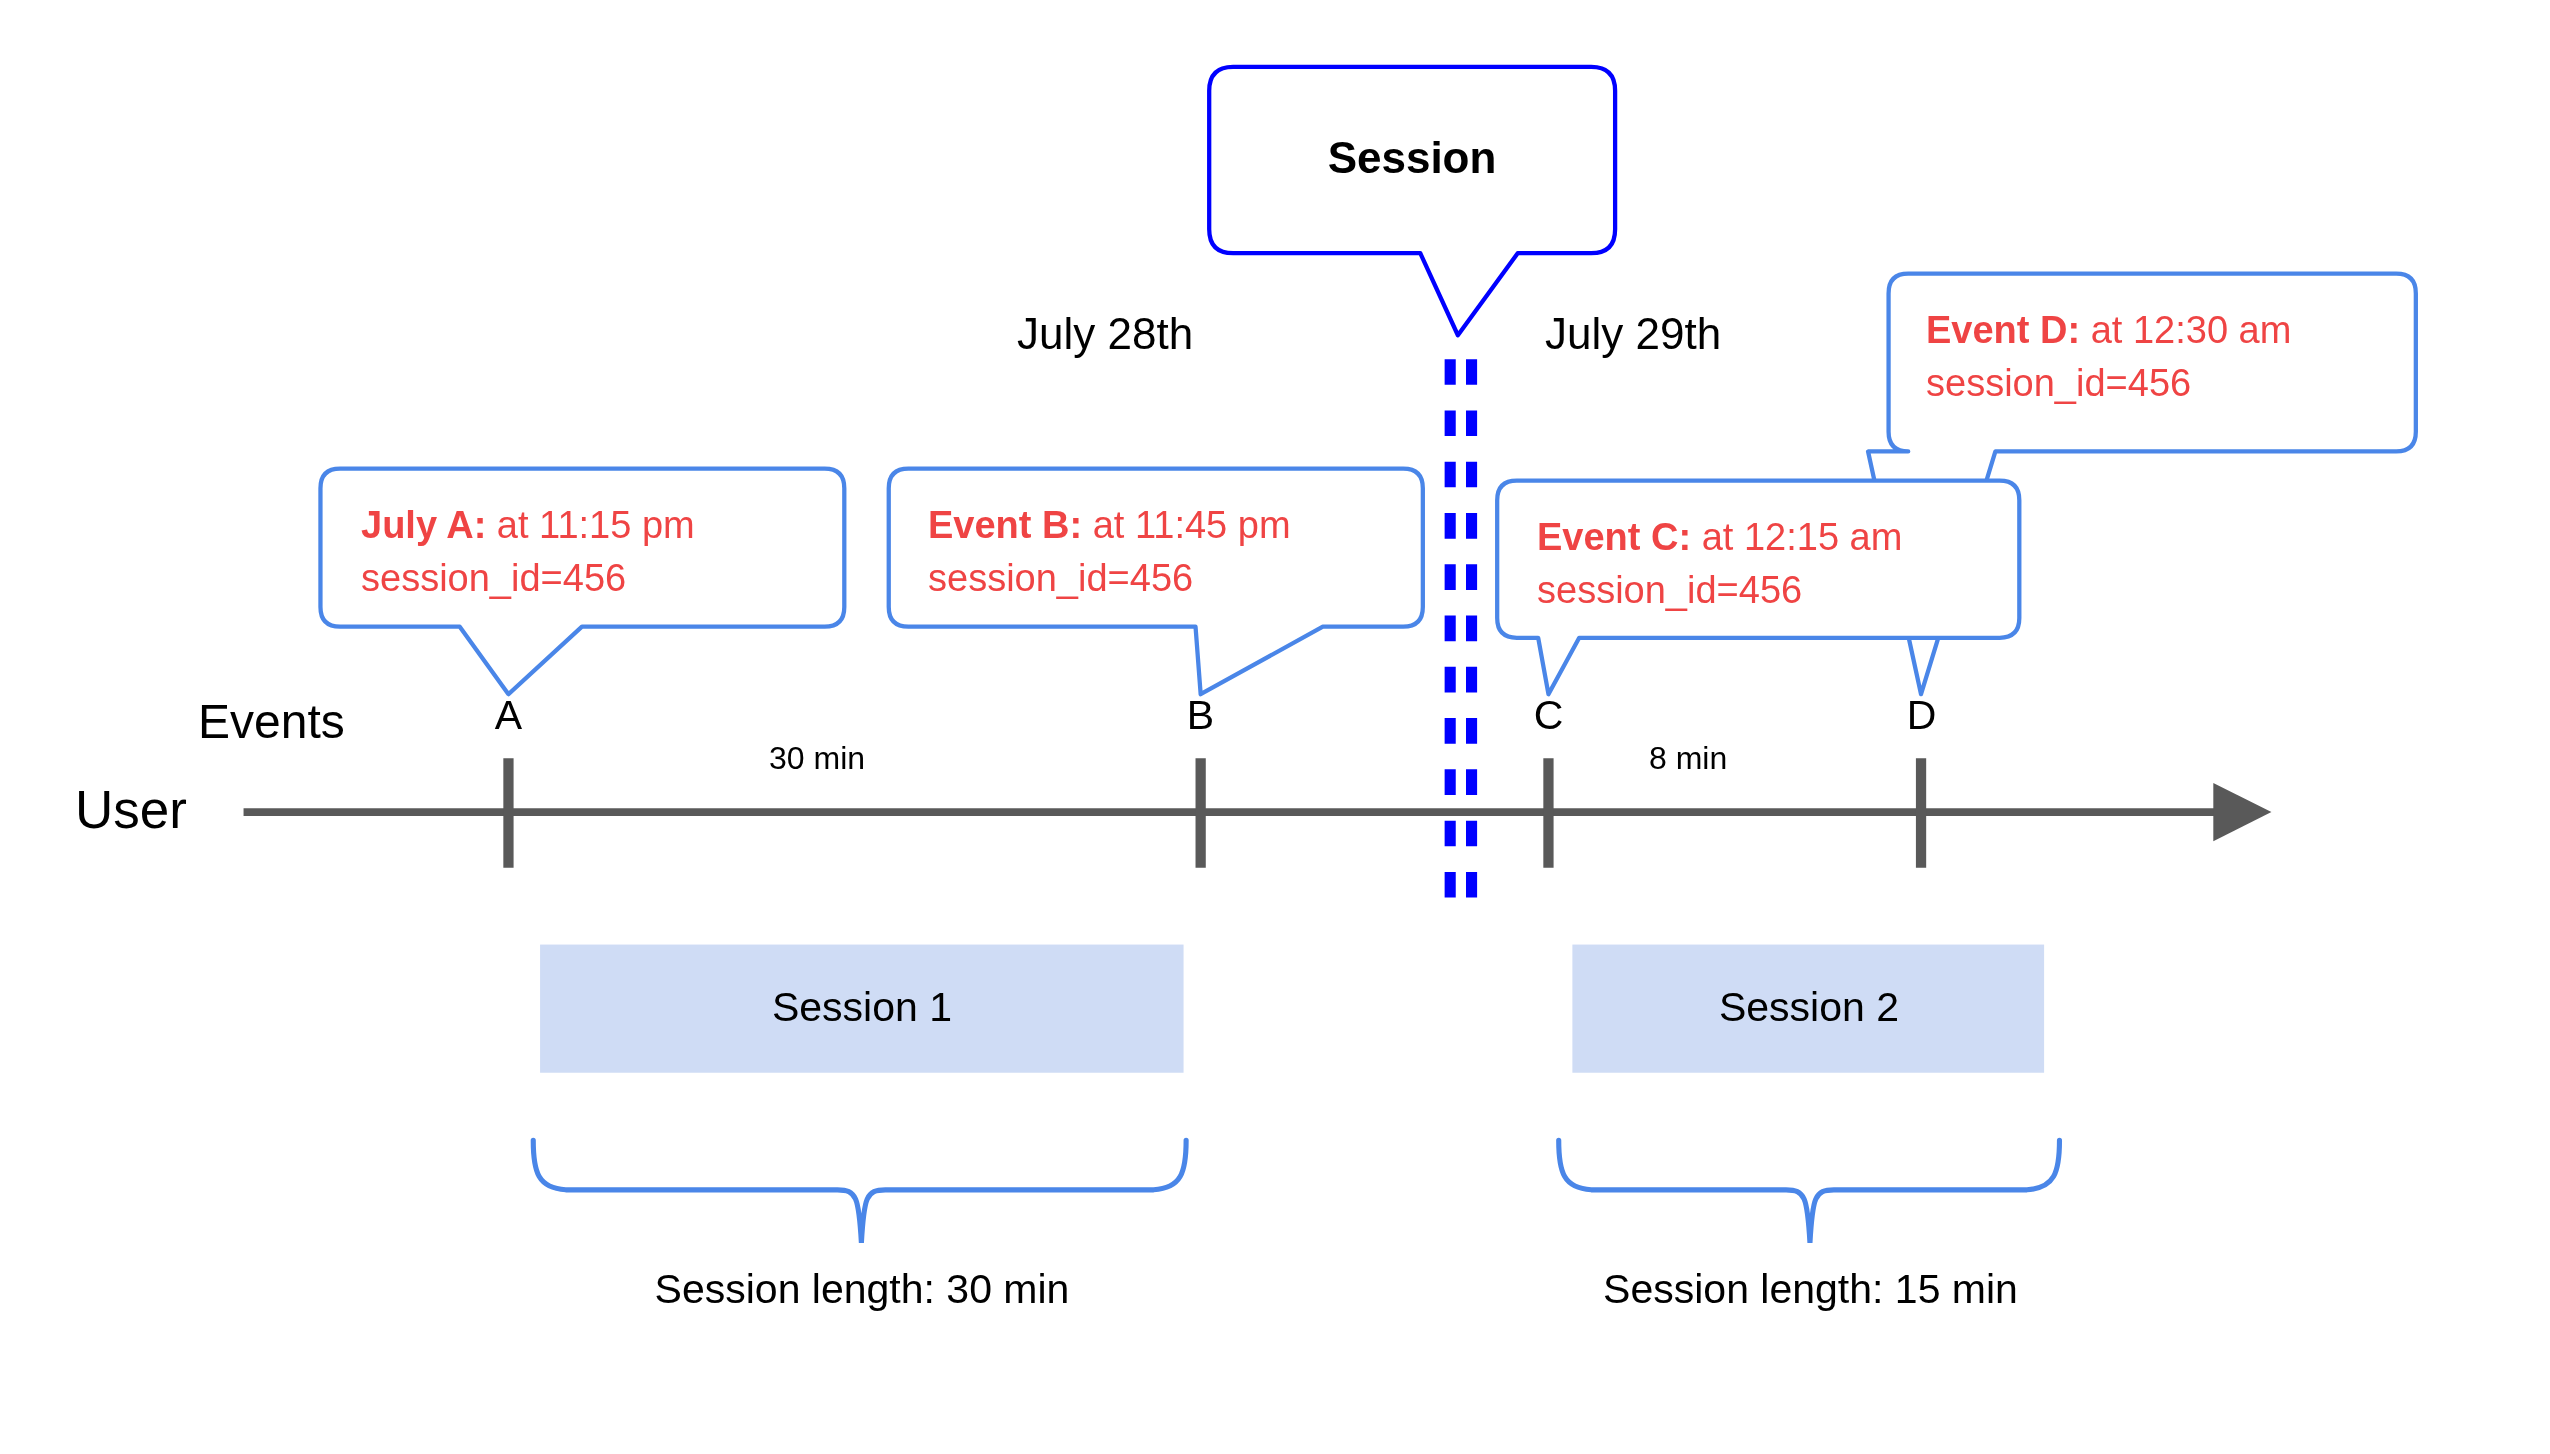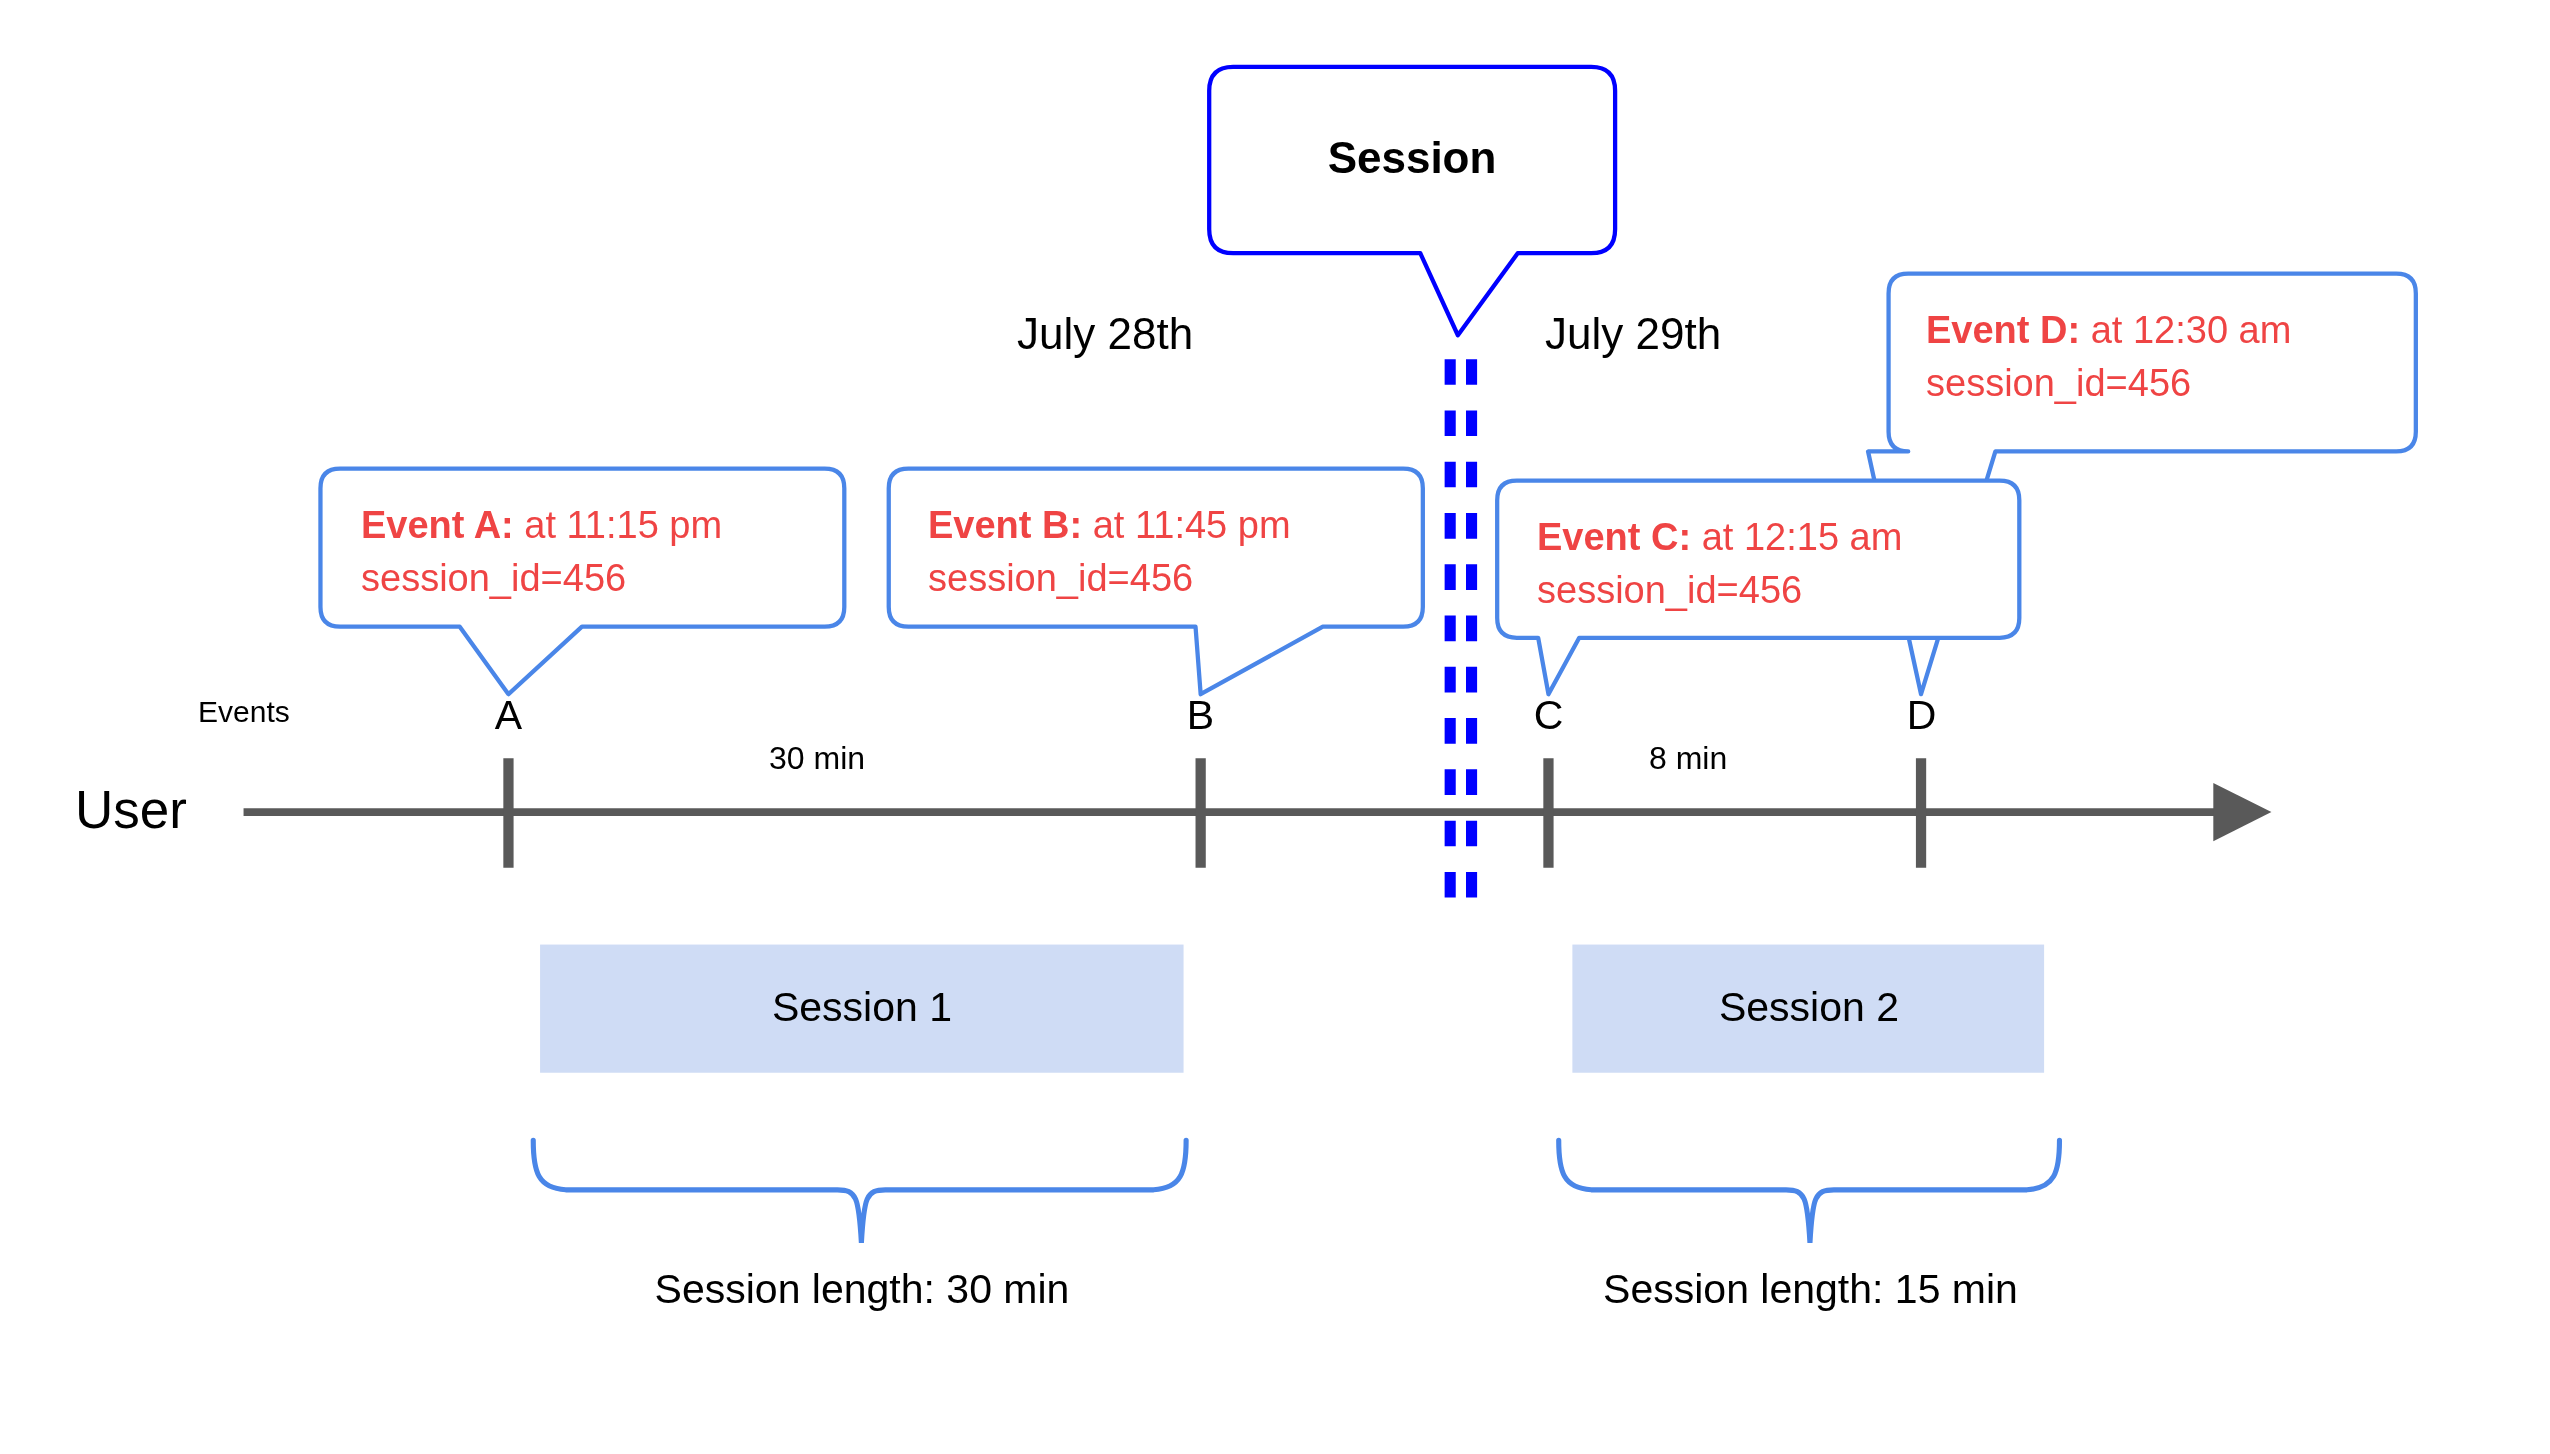--- a/index.html
+++ b/index.html
@@ -39,21 +39,21 @@
     white-space: nowrap;
     line-height: 1.28;
   }
   .callout-text b {
     font-weight: bold;
   }
   .axis-label-user {
     font-size: 53px;
   }
   .axis-label-events {
-    font-size: 30px;
+    font-size: 48px;
   }
   .tick-label {
     font-size: 41px;
     text-align: center;
   }
   .date-label {
     font-size: 44px;
   }
   .dur-label {
     font-size: 32px;
@@ -179,21 +179,21 @@
              C 2404 1390 2410 1372 2410 1334" fill="none" stroke="#4a86e8" stroke-width="6" stroke-linecap="round"></path>
 
   </svg>
 
   <div class="txt midnight-label" style="left:1209px; top:132px; width:406px;">Session</div>
 
   <div class="txt date-label" style="left:1017px; top:308px;">July 28th</div>
   <div class="txt date-label" style="left:1545px; top:308px;">July 29th</div>
 
   <div class="callout-text" style="left:361px; top:501px;">
-    <b>Event A:</b><span> at 11:15 pm</span>
+    <b>July A:</b><span> at 11:15 pm</span>
   </div>
   <div class="callout-text" style="left:361px; top:554px;">session_id=456</div>
 
   <div class="callout-text" style="left:928px; top:501px;">
     <b>Event B:</b><span> at 11:45 pm</span>
   </div>
   <div class="callout-text" style="left:928px; top:554px;">session_id=456</div>
 
   <div class="callout-text" style="left:1537px; top:513px;">
     <b>Event C:</b><span> at 12:15 am</span>

